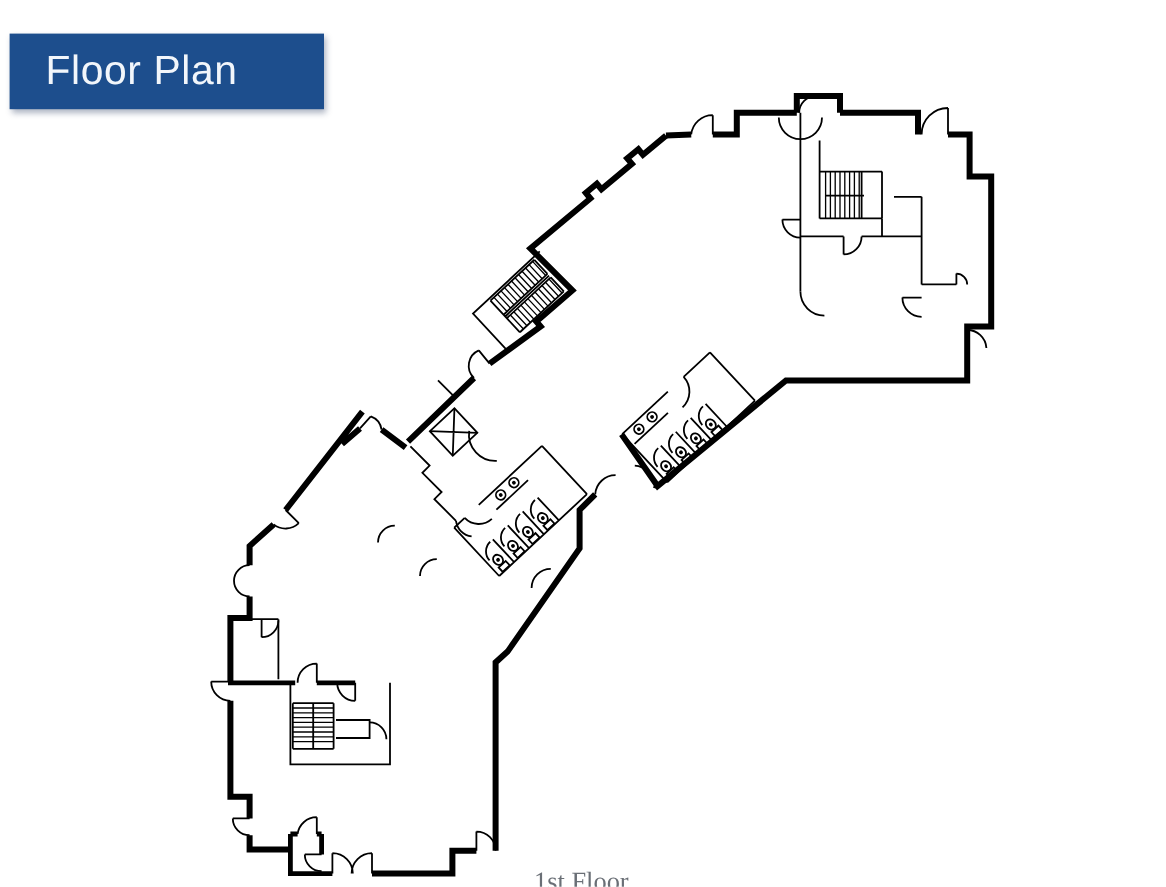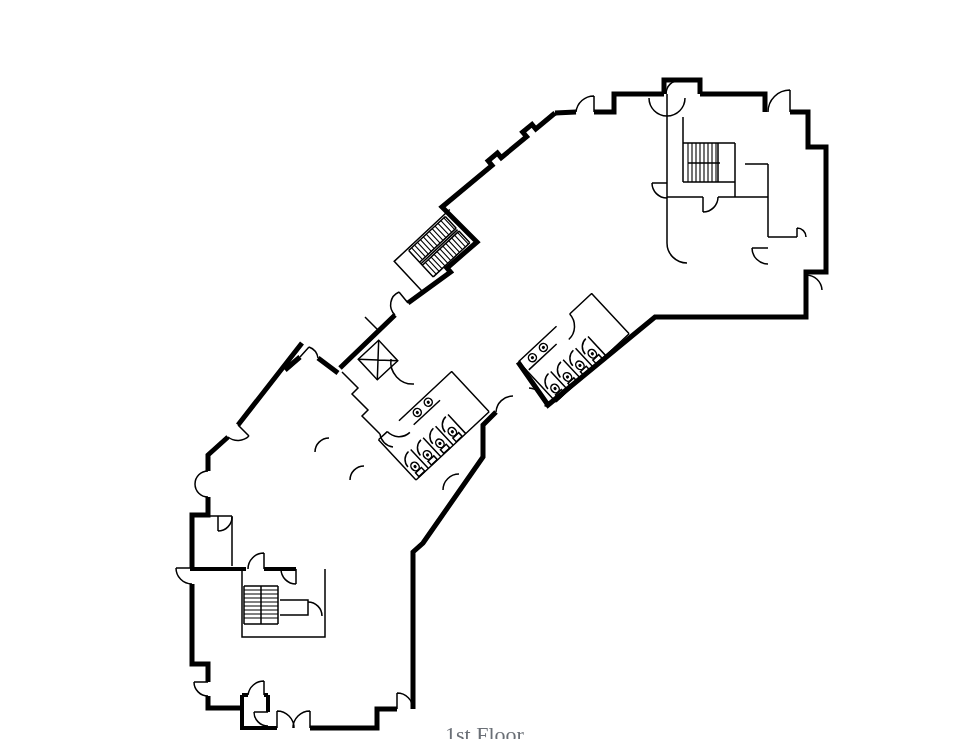--- a/index.html
+++ b/index.html
@@ -18,20 +18,23 @@
   .wi{stroke:var(--wall,#000);fill:none;stroke-width:4;stroke-linejoin:miter}
   .tn{stroke:var(--wall,#000);fill:none;stroke-width:1.5}
   .ht{stroke:var(--wall,#000);fill:none;stroke-width:1.1}
   .tf{fill:var(--wall,#000);stroke:none}
 </style>
 </head>
 <body>
 
 <div class="stage">
 
+  <div class="header">
+    <span>Floor Plan</span>
+  </div>
 
   <svg width="972" height="739" viewBox="0 0 972 739">
 
     <g>
 
       <path class="wx" d="M555,113 L576,112 M594,112 L614,112 L614,94 L664,94 M664,94 L664,80 L700,80 L700,94 M700,94 L765,94 L765,112 M790,112 L808,112 L808,147 L826,147 L826,272 L806,272 L806,317 L655,317 L548,405 L518,362"></path>
 
       <path class="wx" d="M555,113 L535.8,129 L532,124.4 L522.7,132 L526.6,136.6 L501.2,157.7 L497.4,153.1 L488.2,160.8 L492,165.4 L442,207 L477,242 L447,268 L450.5,272 L408,303 M395,315 L340,368"></path>
 
       <path class="wx" d="M302,343 L238,425 M285,370 L300,357 M318,358 L338,373"></path>

